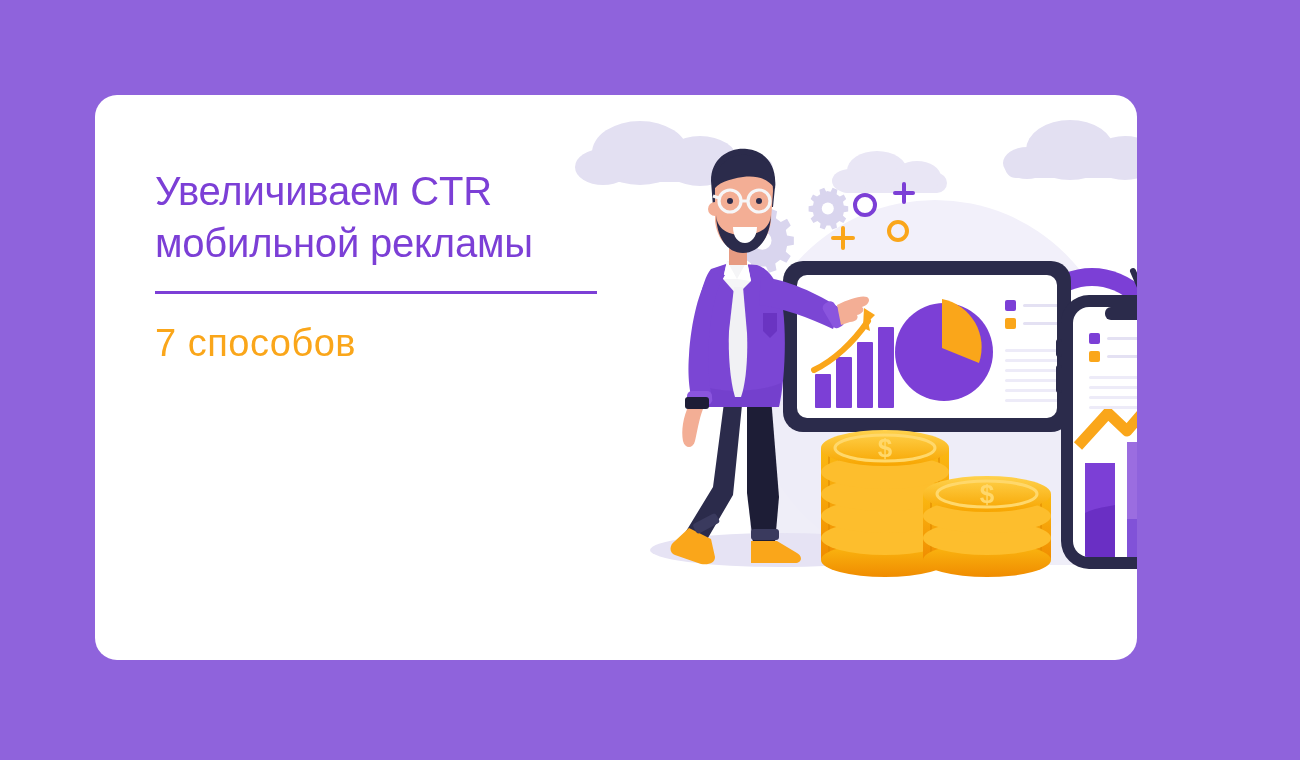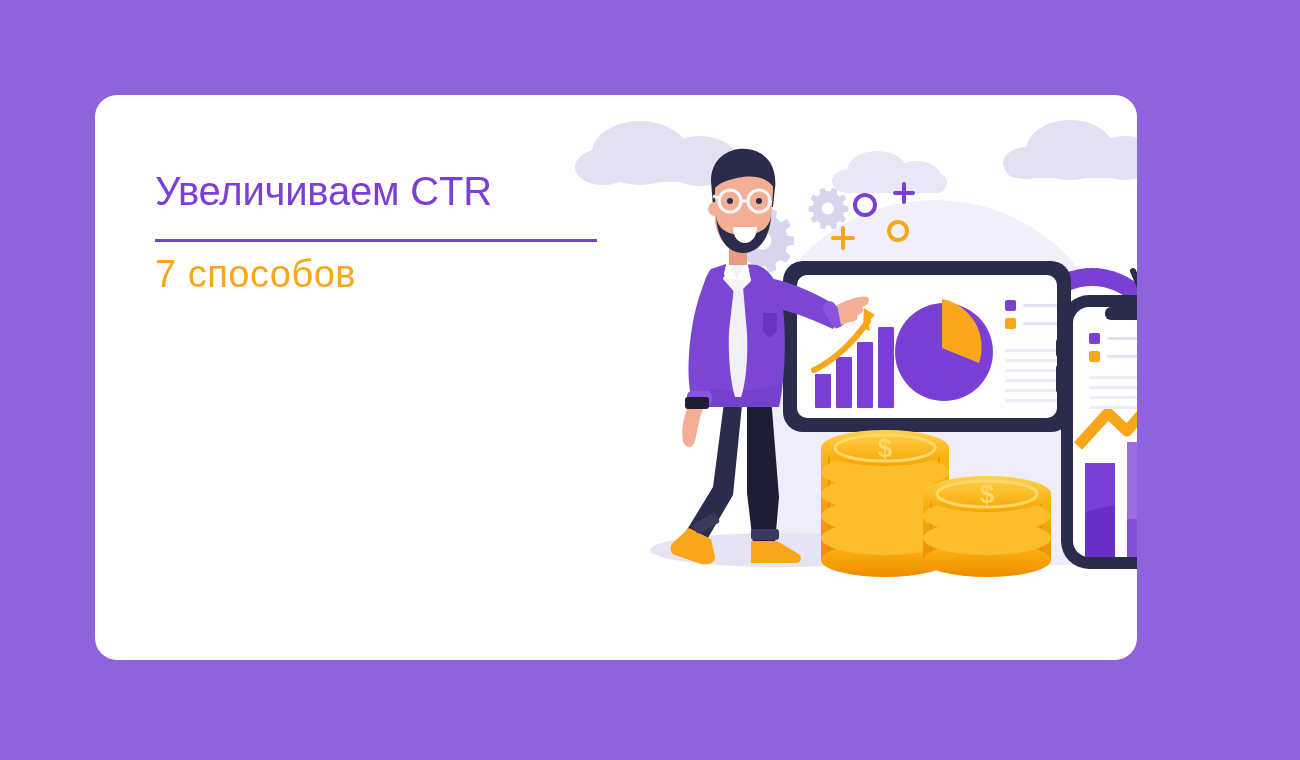--- a/index.html
+++ b/index.html
@@ -31,21 +31,21 @@
     font-weight:400;
     color:#7C3FD6;
     letter-spacing:-0.2px;
   }
   .divider {
     margin-top:22px;
     width:442px; height:3px;
     background:#7C3FD6;
   }
   .subhead {
-    margin-top:11px;
+    margin-top:28px;
     font-size:38px;
     font-weight:400;
     color:#FAA61A;
     letter-spacing:0.5px;
   }
   .logo {
     position:absolute;
     left:60px; top:425px;
     font-size:42px;
     color:#C9C9C9;
@@ -63,20 +63,21 @@
   .illus svg { display:block; width:640px; height:565px; }
 </style>
 </head>
 <body>
 
 <div class="card">
 
   <div class="text-block">
     <div class="headline">
       <div>Увеличиваем CTR</div>
+      <div>мобильной рекламы</div>
     </div>
     <div class="divider"></div>
     <div class="subhead">7 способов</div>
   </div>
 
 
   <div class="illus">
     <svg viewBox="0 0 640 565" xmlns="http://www.w3.org/2000/svg">
 
       <defs>

